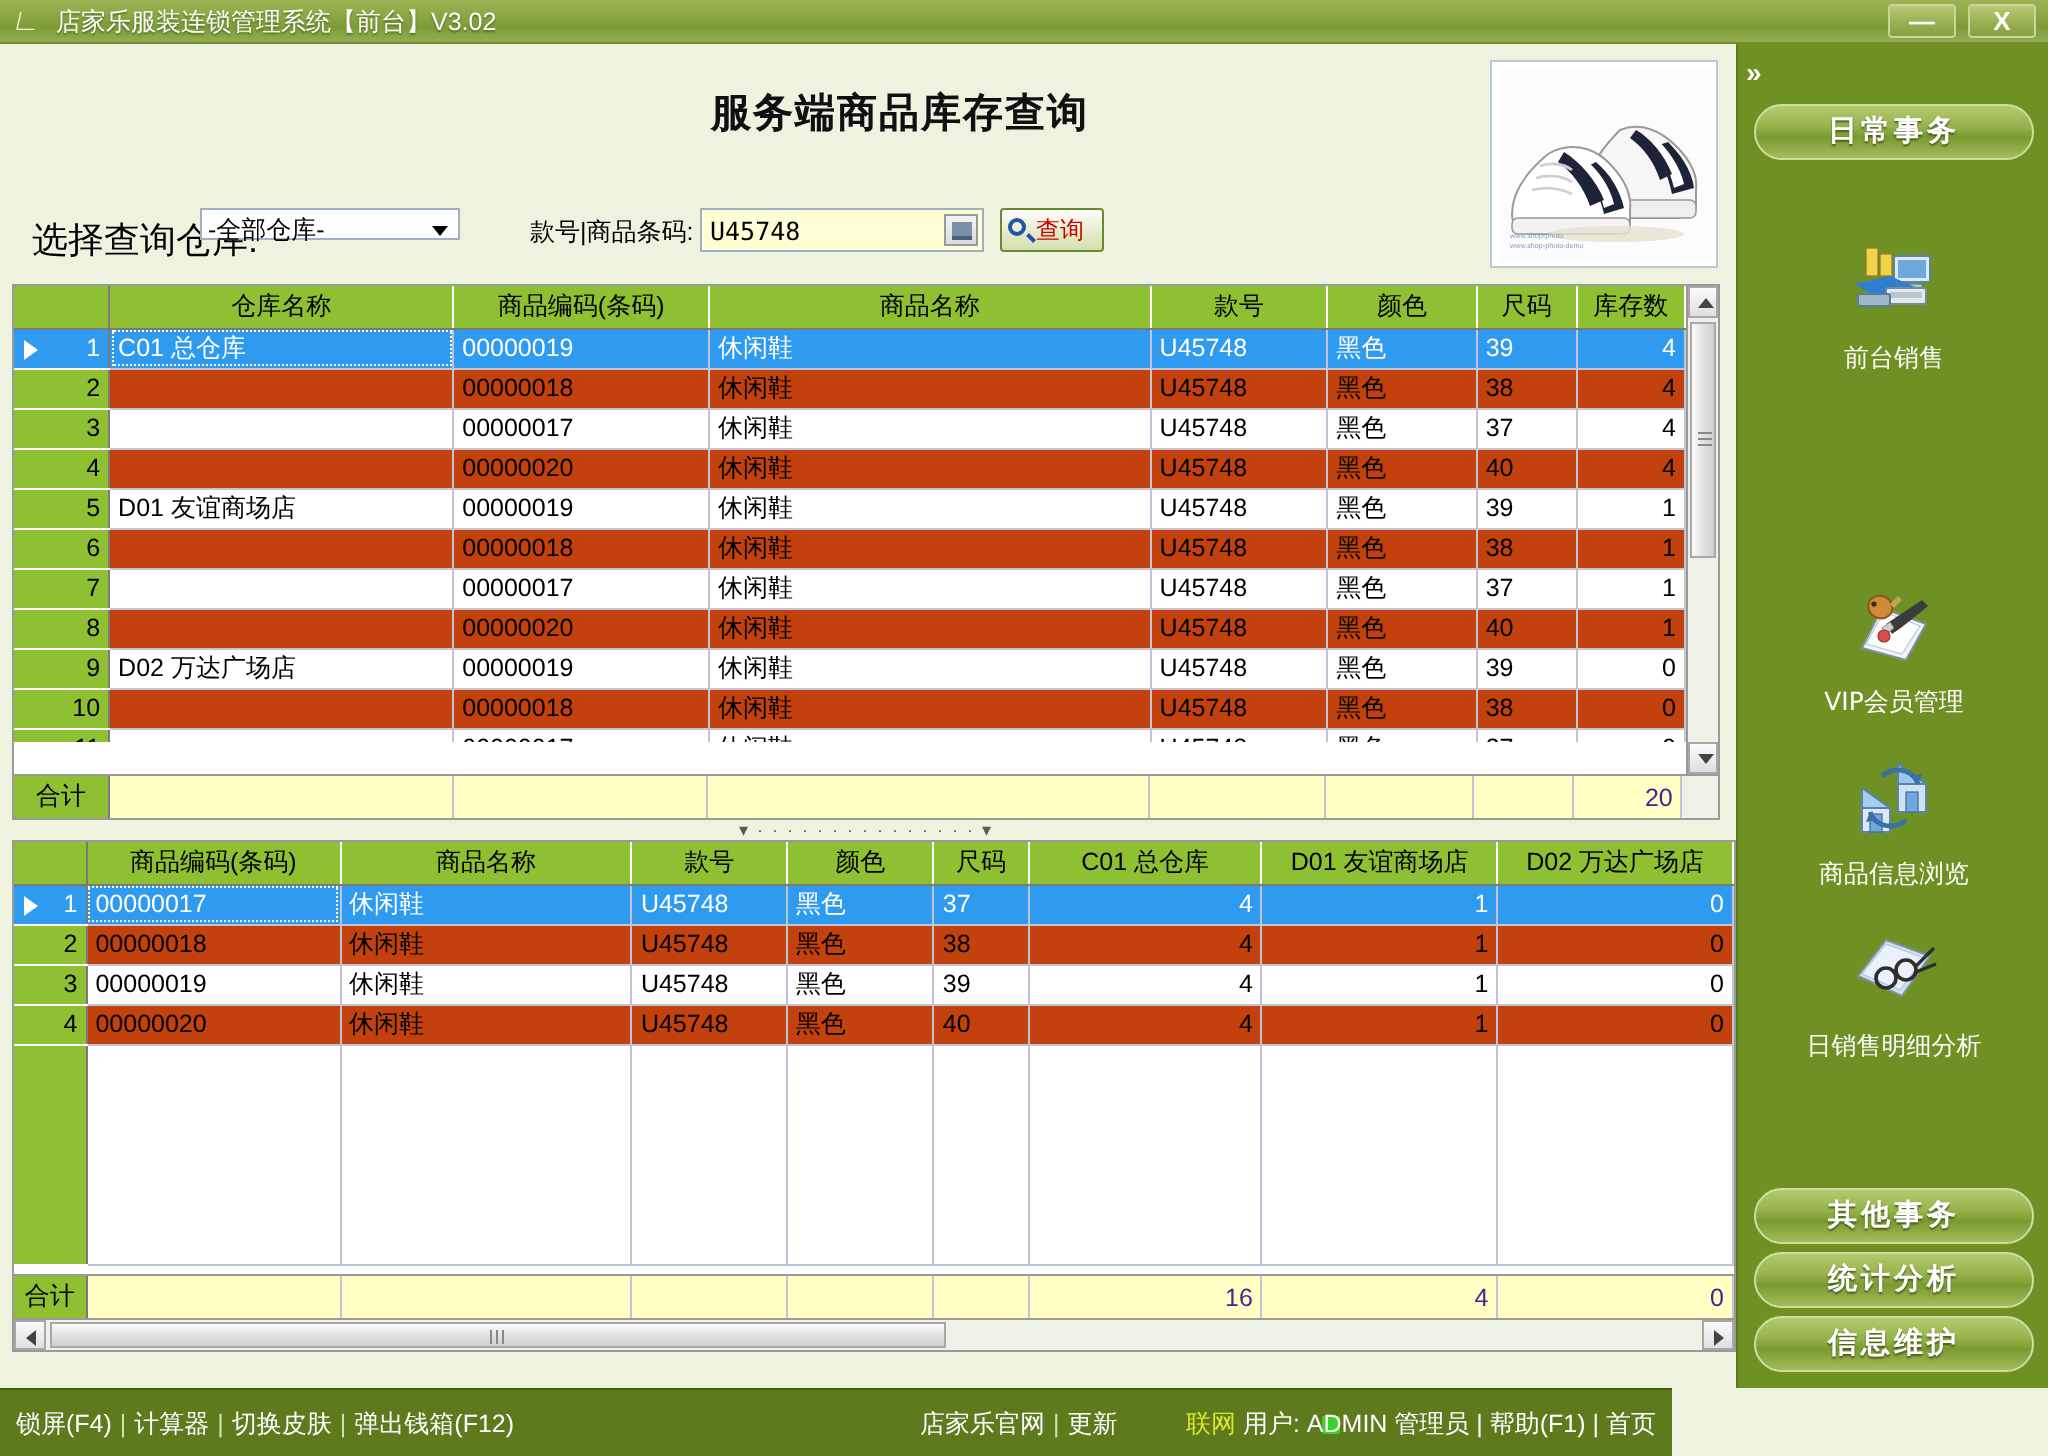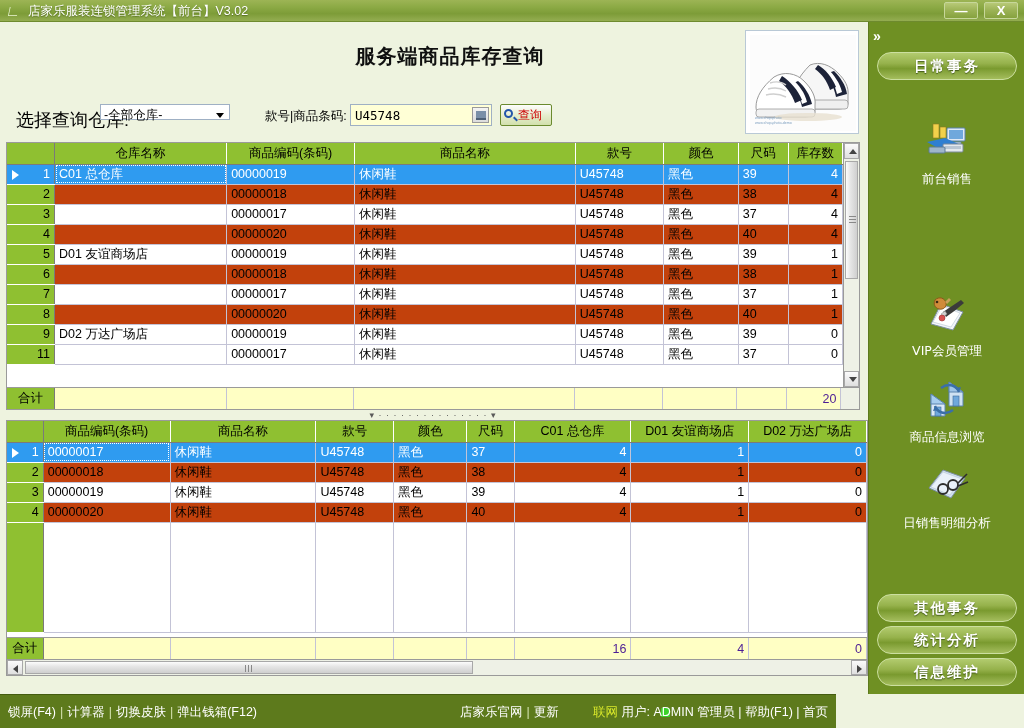--- a/index.html
+++ b/index.html
@@ -458,20 +458,30 @@
               <td class="num">1</td>
             </tr>
             <tr>
               <td class="rowhdr">9</td>
               <td>D02  万达广场店</td>
               <td>00000019</td>
               <td>休闲鞋</td>
               <td>U45748</td>
               <td>黑色</td>
               <td>39</td>
+              <td class="num zero">0</td>
+            </tr>
+            <tr class="alt">
+              <td class="rowhdr">10</td>
+              <td></td>
+              <td>00000018</td>
+              <td>休闲鞋</td>
+              <td>U45748</td>
+              <td>黑色</td>
+              <td>38</td>
               <td class="num zero">0</td>
             </tr>
             <tr>
               <td class="rowhdr">11</td>
               <td></td>
               <td>00000017</td>
               <td>休闲鞋</td>
               <td>U45748</td>
               <td>黑色</td>
               <td>37</td>

